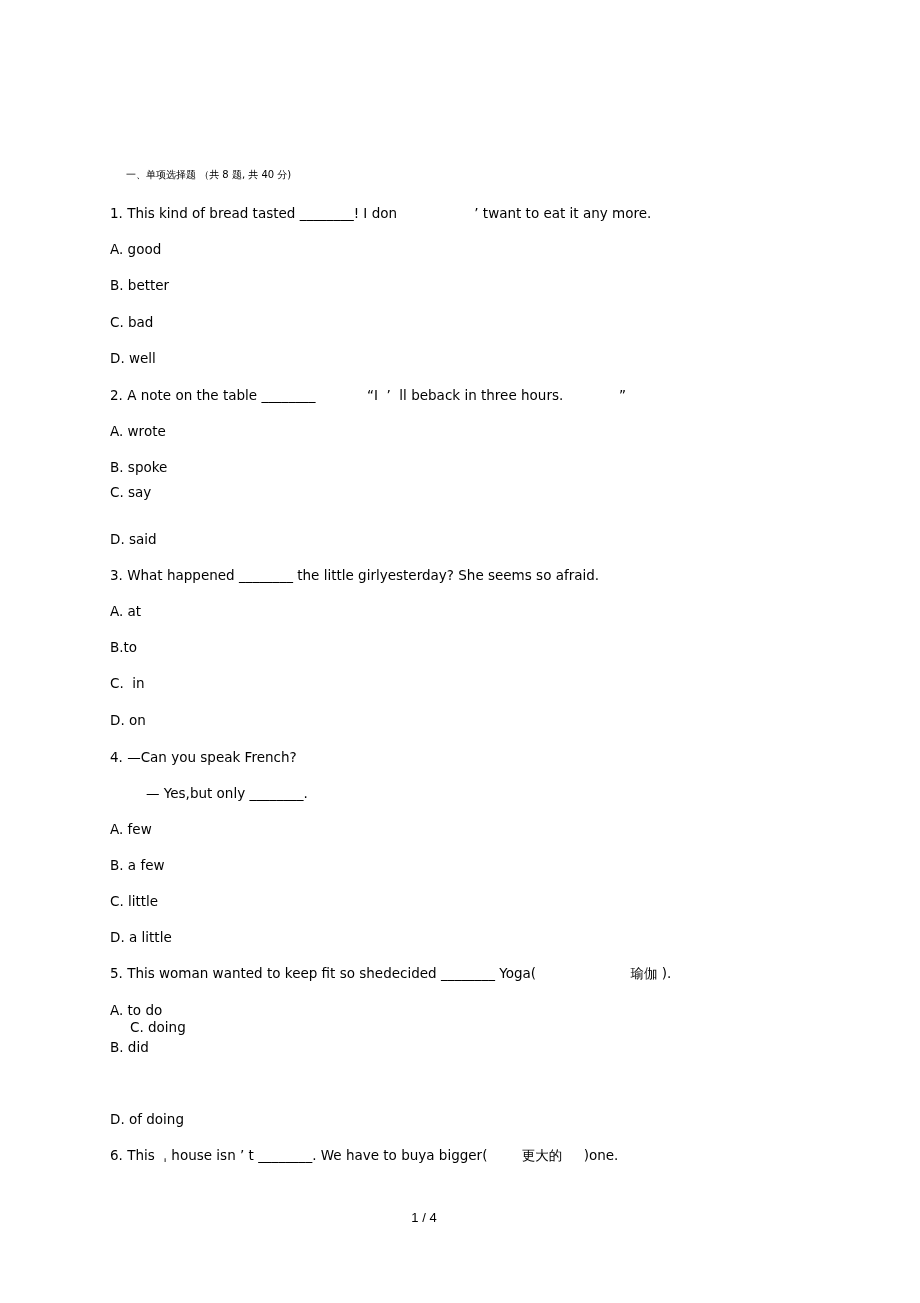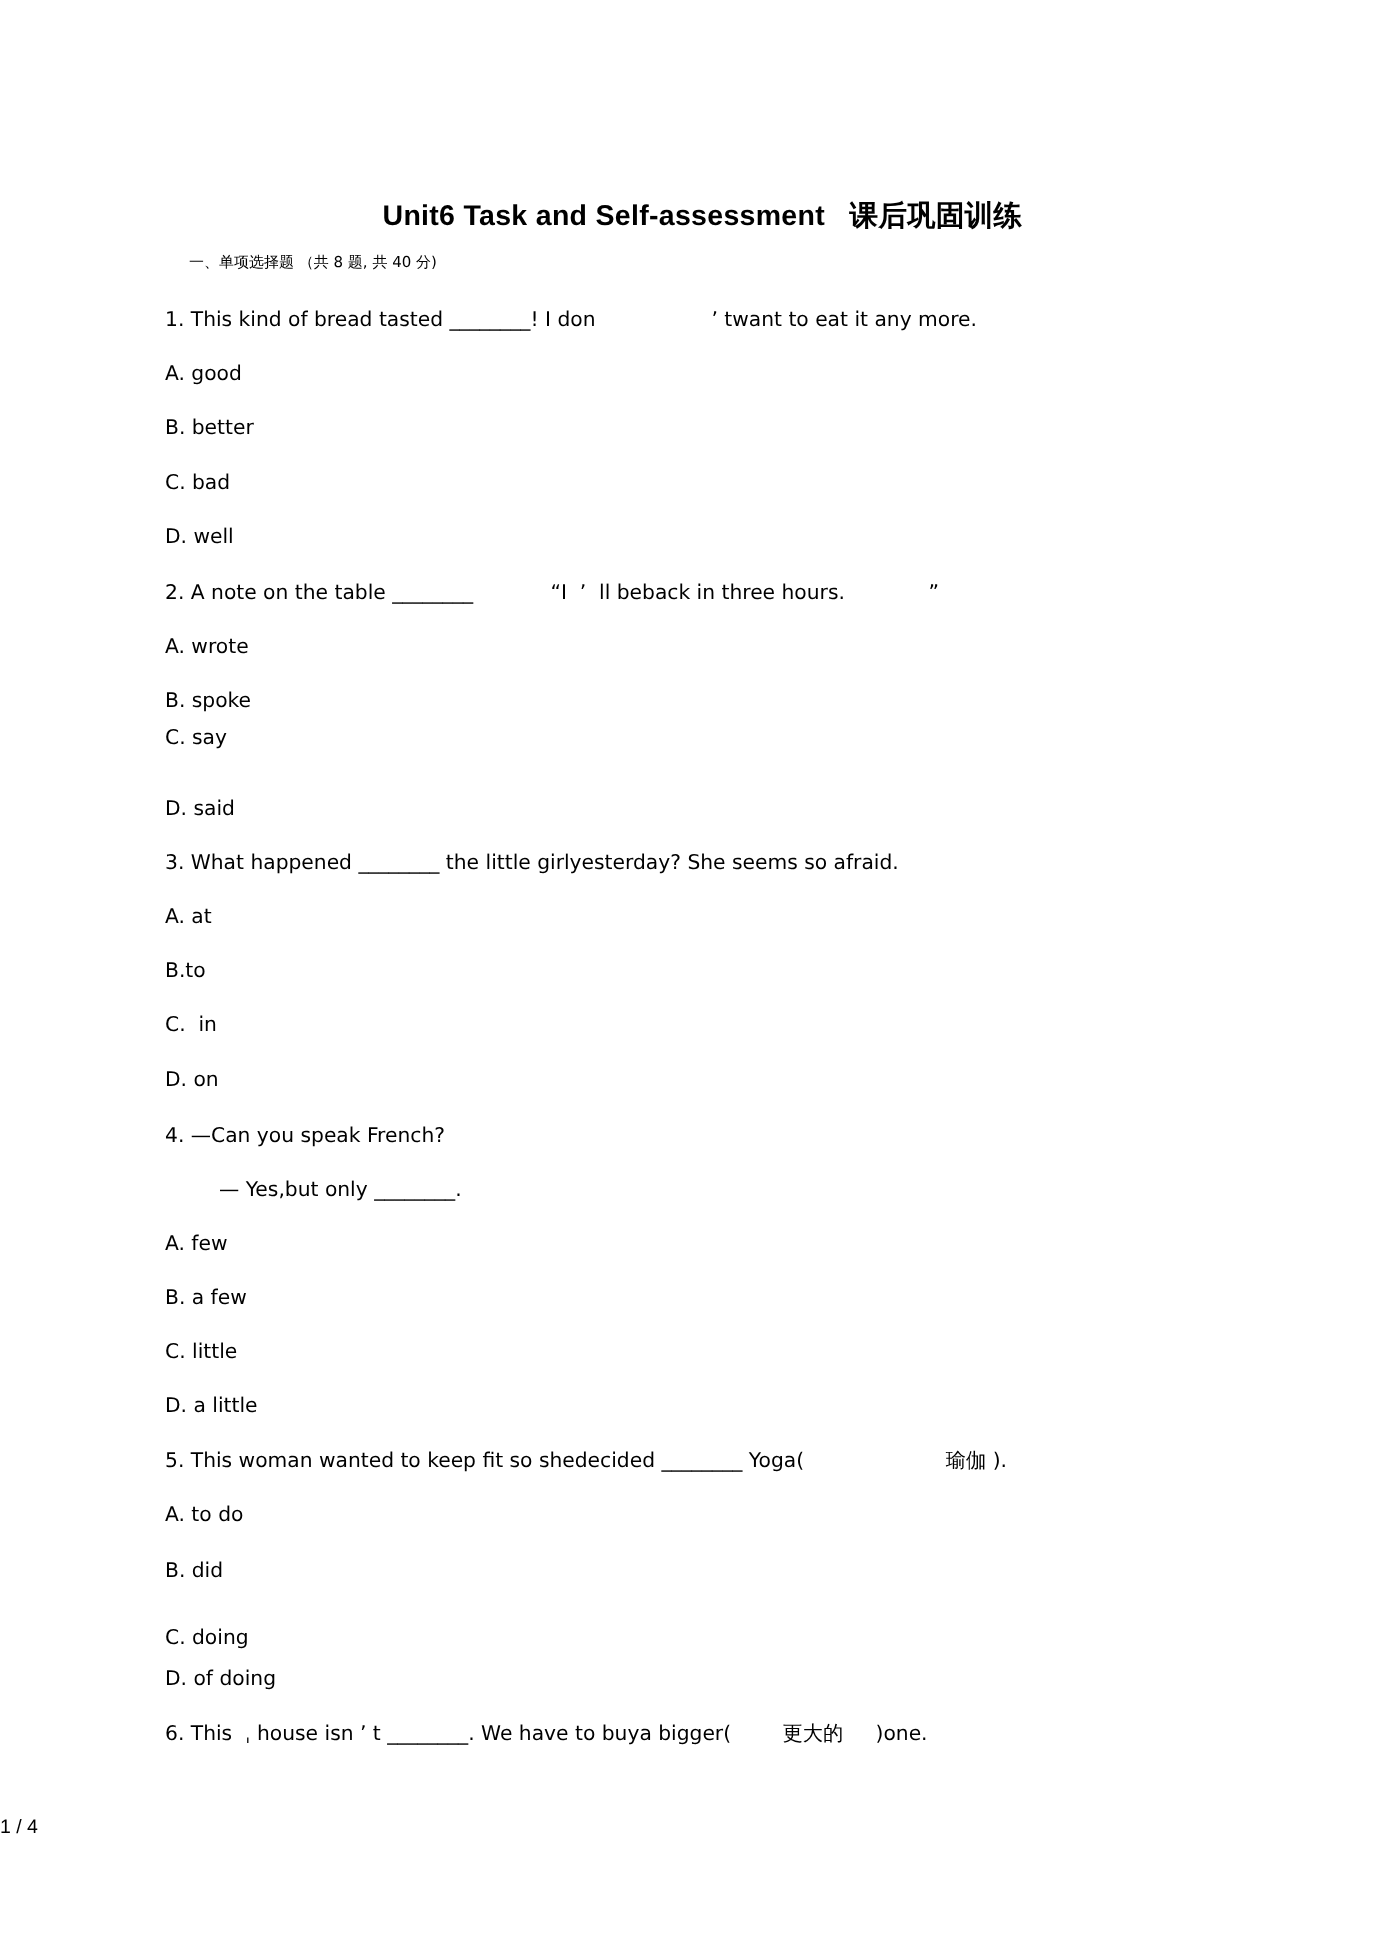--- a/index.html
+++ b/index.html
@@ -41,32 +41,32 @@
     position: absolute;
     left: 110px;
     font-size: 13.5px;
     white-space: pre;
   }
   .footer {
     position: absolute;
     top: 1210px;
     left: 0;
     width: 848px;
+    text-align: center;
     font-size: 13px;
   }
   .cn {
     font-family: "DejaVu Sans", sans-serif;
   }
 </style>
 </head>
 <body>
 
 <div class="page">
 
-  <h1 class="title">Unit6 Task and Self-assessment   课后巩固训练</h1>
 
   <div class="section-head cn" style="top:168px;">一、单项选择题 （共 8 题, 共 40 分)</div>
 
   <div class="lines">
       <div class="line cn" style="top: 205px;">1. This kind of bread tasted ________! I don                  ’ twant to eat it any more.</div>
       <div class="line cn" style="top: 241px;">A. good</div>
       <div class="line cn" style="top: 277px;">B. better</div>
       <div class="line cn" style="top: 314px;">C. bad</div>
       <div class="line cn" style="top: 350px;">D. well</div>
       <div class="line cn" style="top: 387px;">2. A note on the table ________            “I  ’  ll beback in three hours.             ”</div>
@@ -81,19 +81,19 @@
       <div class="line cn" style="top: 712px;">D. on</div>
       <div class="line cn" style="top: 749px;">4. —Can you speak French?</div>
       <div class="line cn" style="top: 785px; margin-left: 36px;">— Yes,but only ________.</div>
       <div class="line cn" style="top: 821px;">A. few</div>
       <div class="line cn" style="top: 857px;">B. a few</div>
       <div class="line cn" style="top: 893px;">C. little</div>
       <div class="line cn" style="top: 929px;">D. a little</div>
       <div class="line cn" style="top: 965px;">5. This woman wanted to keep fit so shedecided ________ Yoga(                      瑜伽 ).</div>
       <div class="line cn" style="top: 1002px; text-align: right;">A. to do</div>
       <div class="line cn" style="top: 1039px;">B. did</div>
-      <div class="line cn" style="top: 1084px;">C. doing</div>
+      <div class="line cn" style="top: 1019px; margin-left: 20px;">C. doing</div>
       <div class="line cn" style="top: 1111px;">D. of doing</div>
       <div class="line cn" style="top: 1147px;">6. This  ˌ house isn ’ t ________. We have to buya bigger(        更大的     )one.</div>
     </div>
 
   <div class="footer">1 / 4</div>
 </div>
 
 </body></html>

